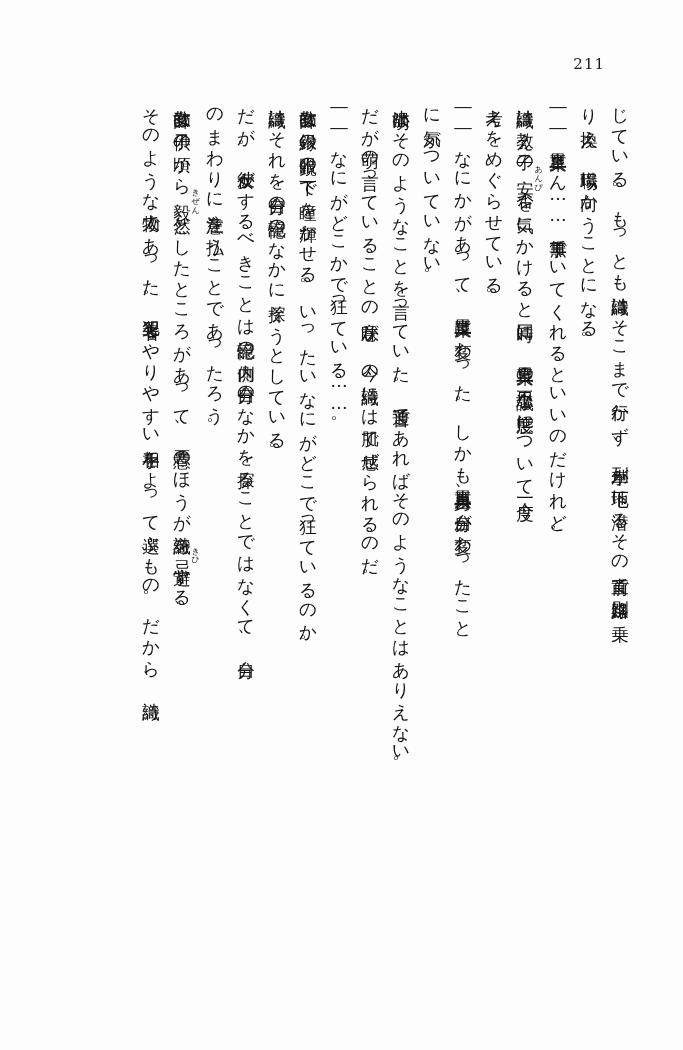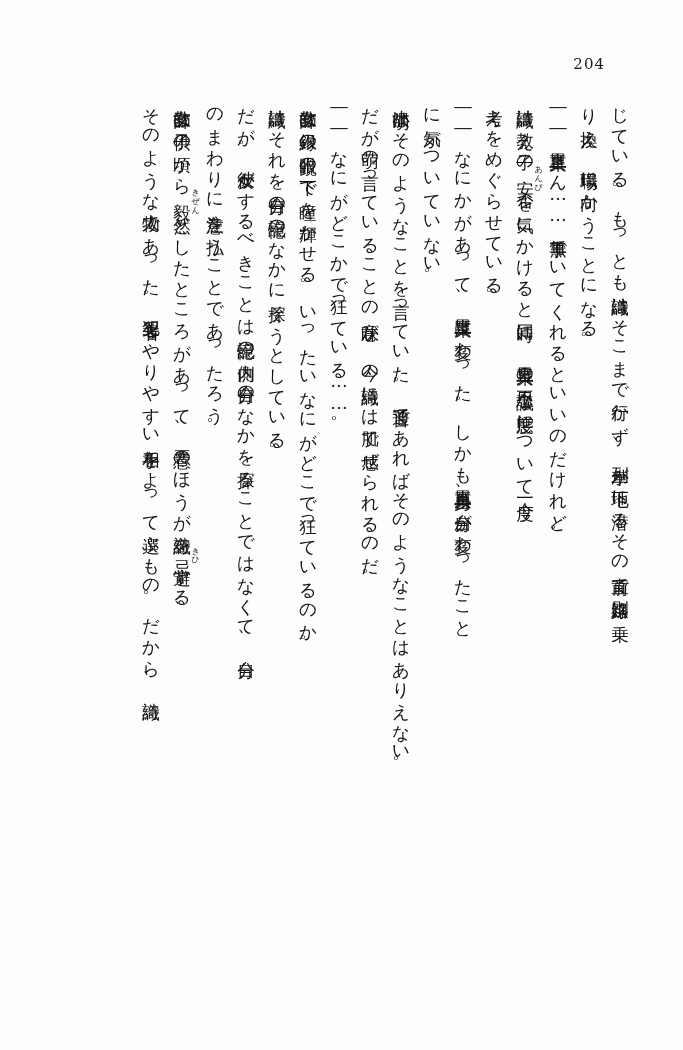--- a/index.html
+++ b/index.html
@@ -69,21 +69,21 @@
     font-size: 8px;
     letter-spacing: 0px;
     font-weight: 400;
   }
 </style>
 </head>
 <body>
 
 <div id="page">
 
-  <div id="page-number">204</div>
+  <div id="page-number">211</div>
 
   <div id="text-block">
       <div class="column">じている。もっとも詩織はそこまで行かず、列車が地下に潜るその直前で別路線に乗</div>
       <div class="column">り換え、職場に向かうことになる。</div>
       <div class="column">――真里菜さん……無事でいてくれるといいのだけれど。</div>
       <div class="column">詩織は教え子の<ruby>安否<rt>あんぴ</rt></ruby>を気にかけると同時に、真里菜の不思議な態度について今一度</div>
       <div class="column">考えをめぐらせている。</div>
       <div class="column">――なにかがあって、真里菜は変わった。しかも真里菜自身、自分が変わったこと</div>
       <div class="column">に気がついていない。</div>
       <div class="column">小沢萌はそのようなことを言っていた。普通であればそのようなことはありえない。</div>

